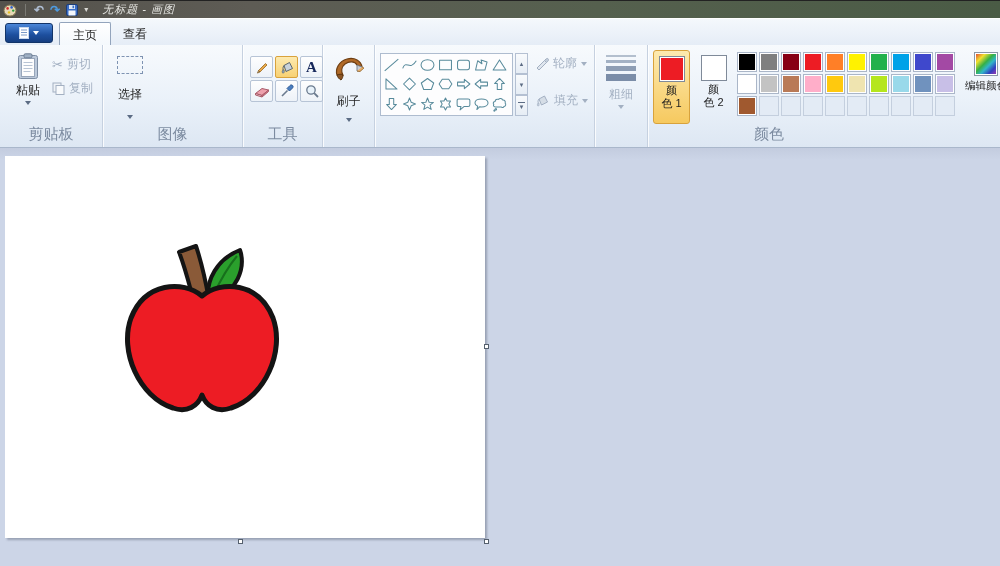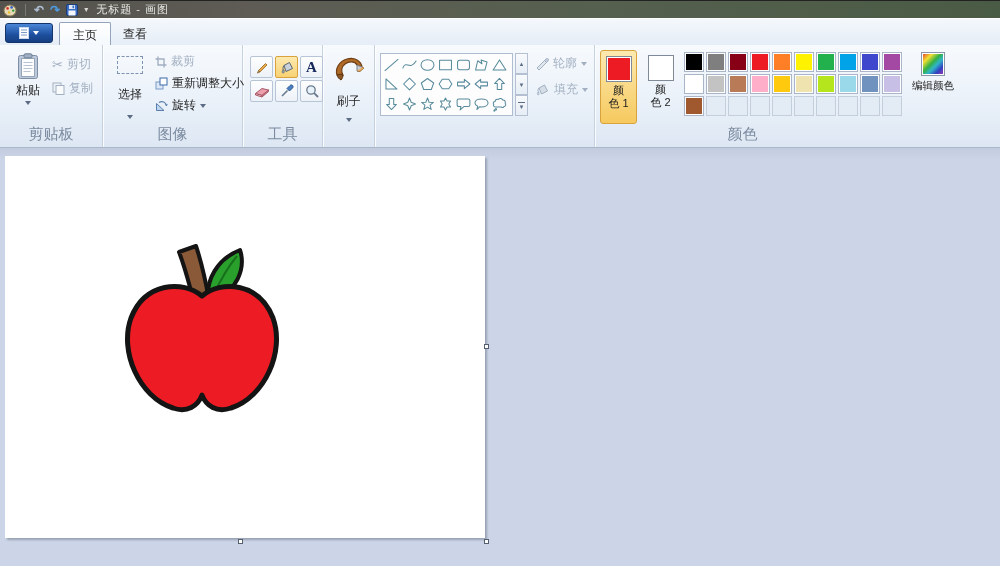--- a/index.html
+++ b/index.html
@@ -9,21 +9,21 @@
   
   .titlebar { position:absolute; top:0; left:0; width:1000px; height:18px;
     background:linear-gradient(90deg,#54524c 0%,#5e5c55 25%,#55604e 60%,#4a5b45 100%);
     border-top:1px solid #222; display:flex; align-items:center; color:#ececec; font-size:11px; }
   .qat { display:flex; align-items:center; gap:6px; padding-left:3px; }
   .qat-sep { width:1px; height:12px; background:#7a7a74; margin:0 2px; }
   .glyph-btn { font-size:12px; line-height:12px; cursor:default; }
   .undo-glyph { color:#aebdd2; font-weight:bold; }
   .redo-glyph { color:#4e9be0; font-weight:bold; }
   .qat-caret { font-size:8px; color:#d8d8d4; }
-  .win-title { margin-left:8px; color:#e6e6e2; letter-spacing:1px; }
+  .win-title { margin-left:14px; color:#e6e6e2; letter-spacing:1px;font-style:italic; }
 
   
   .tabrow { position:absolute; top:18px; left:0; width:1000px; height:38px;
     background:linear-gradient(#f4f8fc,#dfe8f4); border-top:1px solid #fff; }
   .appmenu { position:absolute; left:5px; top:4px; width:48px; height:20px;
     background:linear-gradient(#4a86d8,#1d4f9e 60%,#163e80); border:1px solid #123468; border-radius:3px;
     display:flex; align-items:center; justify-content:center; gap:4px; }
   .appmenu .caret-w { width:0; height:0; border-left:3.5px solid transparent; border-right:3.5px solid transparent; border-top:4px solid #fff; }
   .tab { position:absolute; top:3px; height:24px; line-height:24px; padding:0 13px; font-size:12px; color:#222; }
   .tab.active { background:linear-gradient(#ffffff,#f4f8fc); border:1px solid #93a4bc; border-bottom:none; border-radius:2px 2px 0 0; }
@@ -66,21 +66,21 @@
 
   
   .shape-box { position:absolute; left:5px; top:8px; width:133px; height:63px; background:#fdfdfe;
     border:1px solid #aebccf; display:flex; flex-wrap:wrap; padding:1px; }
   .shape-cell { width:18px; height:19px; display:flex; align-items:center; justify-content:center; }
   .shape-cell svg { width:17px; height:16px; }
   .shape-scroll { position:absolute; left:140px; top:8px; width:13px; height:63px; display:flex; flex-direction:column; }
   .scr-btn { flex:1; border:1px solid #b4c0d2; background:linear-gradient(#f8fafc,#e6edf5); font-size:6px;
     color:#5c6c84; display:flex; align-items:center; justify-content:center; flex-direction:column; }
   .scr-line { width:7px; border-top:1px solid #5c6c84; margin-bottom:1px; }
-  .of-col { position:absolute; left:160px; top:10px; display:flex; flex-direction:column; gap:9px; }
+  .of-col { position:absolute; left:160px; top:10px; display:flex; flex-direction:column; gap:20px; }
 
   
   .size-btn { width:100%; padding-top:10px; }
   .size-icon div { margin:0 auto 3px; background:#9dabbe; }
   .s1{width:30px;height:2px;background:#b3bfce!important;} .s2{width:30px;height:3px;background:#a3b1c4!important;}
   .s3{width:30px;height:5px;background:#8d9db4!important;} .s4{width:30px;height:7px;background:#7b8da8!important;}
 
   
   .colorbig { position:absolute; top:5px; width:37px; height:74px; border-radius:3px;
     display:flex; flex-direction:column; align-items:center; padding-top:5px; font-size:11px; line-height:13px; color:#1e1e1e; }
@@ -175,44 +175,20 @@
     </div>
     <div class="section-label">剪贴板</div>
   </div>
 
   <div class="section sec-image">
     <div class="bigbtn select-btn">
       <span class="select-icon"></span>
       <span>选择</span>
       <span class="caret"></span>
     </div>
-    <div class="img-col">
-      <div class="small-row dis">
-        <svg class="iconsvg" width="12" height="12" viewBox="0 0 12 12">
-          <path d="M3 0.5V9H11.5 M0.5 3H9V11.5" fill="none" stroke="#a3b0c2" stroke-width="1.4"></path>
-        </svg>
-        <span>裁剪</span>
-      </div>
-      <div class="small-row">
-        <svg class="iconsvg" width="13" height="13" viewBox="0 0 13 13">
-          <rect x="1" y="5" width="7" height="7" fill="#dce8f6" stroke="#7a9ac4"></rect>
-          <rect x="5" y="1" width="7" height="7" fill="#fff" stroke="#3a6aaa"></rect>
-        </svg>
-        <span>重新调整大小</span>
-      </div>
-      <div class="small-row">
-        <svg class="iconsvg" width="13" height="12" viewBox="0 0 13 12">
-          <path d="M1.5 10.5L9 10.5L1.5 3.5Z" fill="#bcd4ec" stroke="#5a7eae"></path>
-          <path d="M4 2.5C7 0.5 11 2 11.5 6" fill="none" stroke="#5a7eae" stroke-width="1.2"></path>
-          <path d="M11.5 6L9.8 4.6L13 4.2Z" fill="#5a7eae"></path>
-        </svg>
-        <span>旋转</span>
-        <span class="caret"></span>
-      </div>
-    </div>
     <div class="section-label">图像</div>
   </div>
 
   <div class="section sec-tools">
     <div class="tools-grid">
       <div class="toolbtn">
         <svg class="iconsvg" width="15" height="15" viewBox="0 0 15 15">
           <path d="M4.5 10.5L11.5 3.5L13 5L6 12Z" fill="#e8a84a" stroke="#9a6a20" stroke-width="0.8"></path>
           <path d="M4.5 10.5L6 12L3.4 13.1Z" fill="#caa06a" stroke="#7a5a28" stroke-width="0.7"></path>
         </svg>
@@ -393,20 +369,32 @@
           <path d="M4 5L9.5 2L12.5 8L6.5 11Z" fill="#d5dde6" stroke="#a3b0c2"></path>
           <path d="M4 5C2.6 6.8 2.7 8.8 4.2 9.9" fill="none" stroke="#a3b0c2"></path>
           <path d="M3 9C3 9 1.8 10.8 2.5 11.7C3.2 12.6 4.5 11.6 4.1 10.4Z" fill="#c3cedb" stroke="#a3b0c2" stroke-width="0.6"></path>
         </svg>
         <span>填充</span>
         <span class="caret gray"></span>
       </div>
     </div>
   </div>
 
+  <div class="section sec-size">
+    <div class="bigbtn size-btn dis">
+      <div class="size-icon">
+        <div class="s1"></div>
+          <div class="s2"></div>
+          <div class="s3"></div>
+          <div class="s4"></div>
+      </div>
+      <span>粗细</span>
+      <span class="caret gray"></span>
+    </div>
+  </div>
 
   <div class="section sec-colors" style="border-right:none;">
     <div class="colorbig selected c1">
       <span class="cswatch" id="color1-swatch" style="background: rgb(237, 28, 36);"></span>
       <span>颜</span>
       <span>色 1</span>
     </div>
     <div class="colorbig c2">
       <span class="cswatch" id="color2-swatch" style="background: rgb(255, 255, 255);"></span>
       <span>颜</span>

